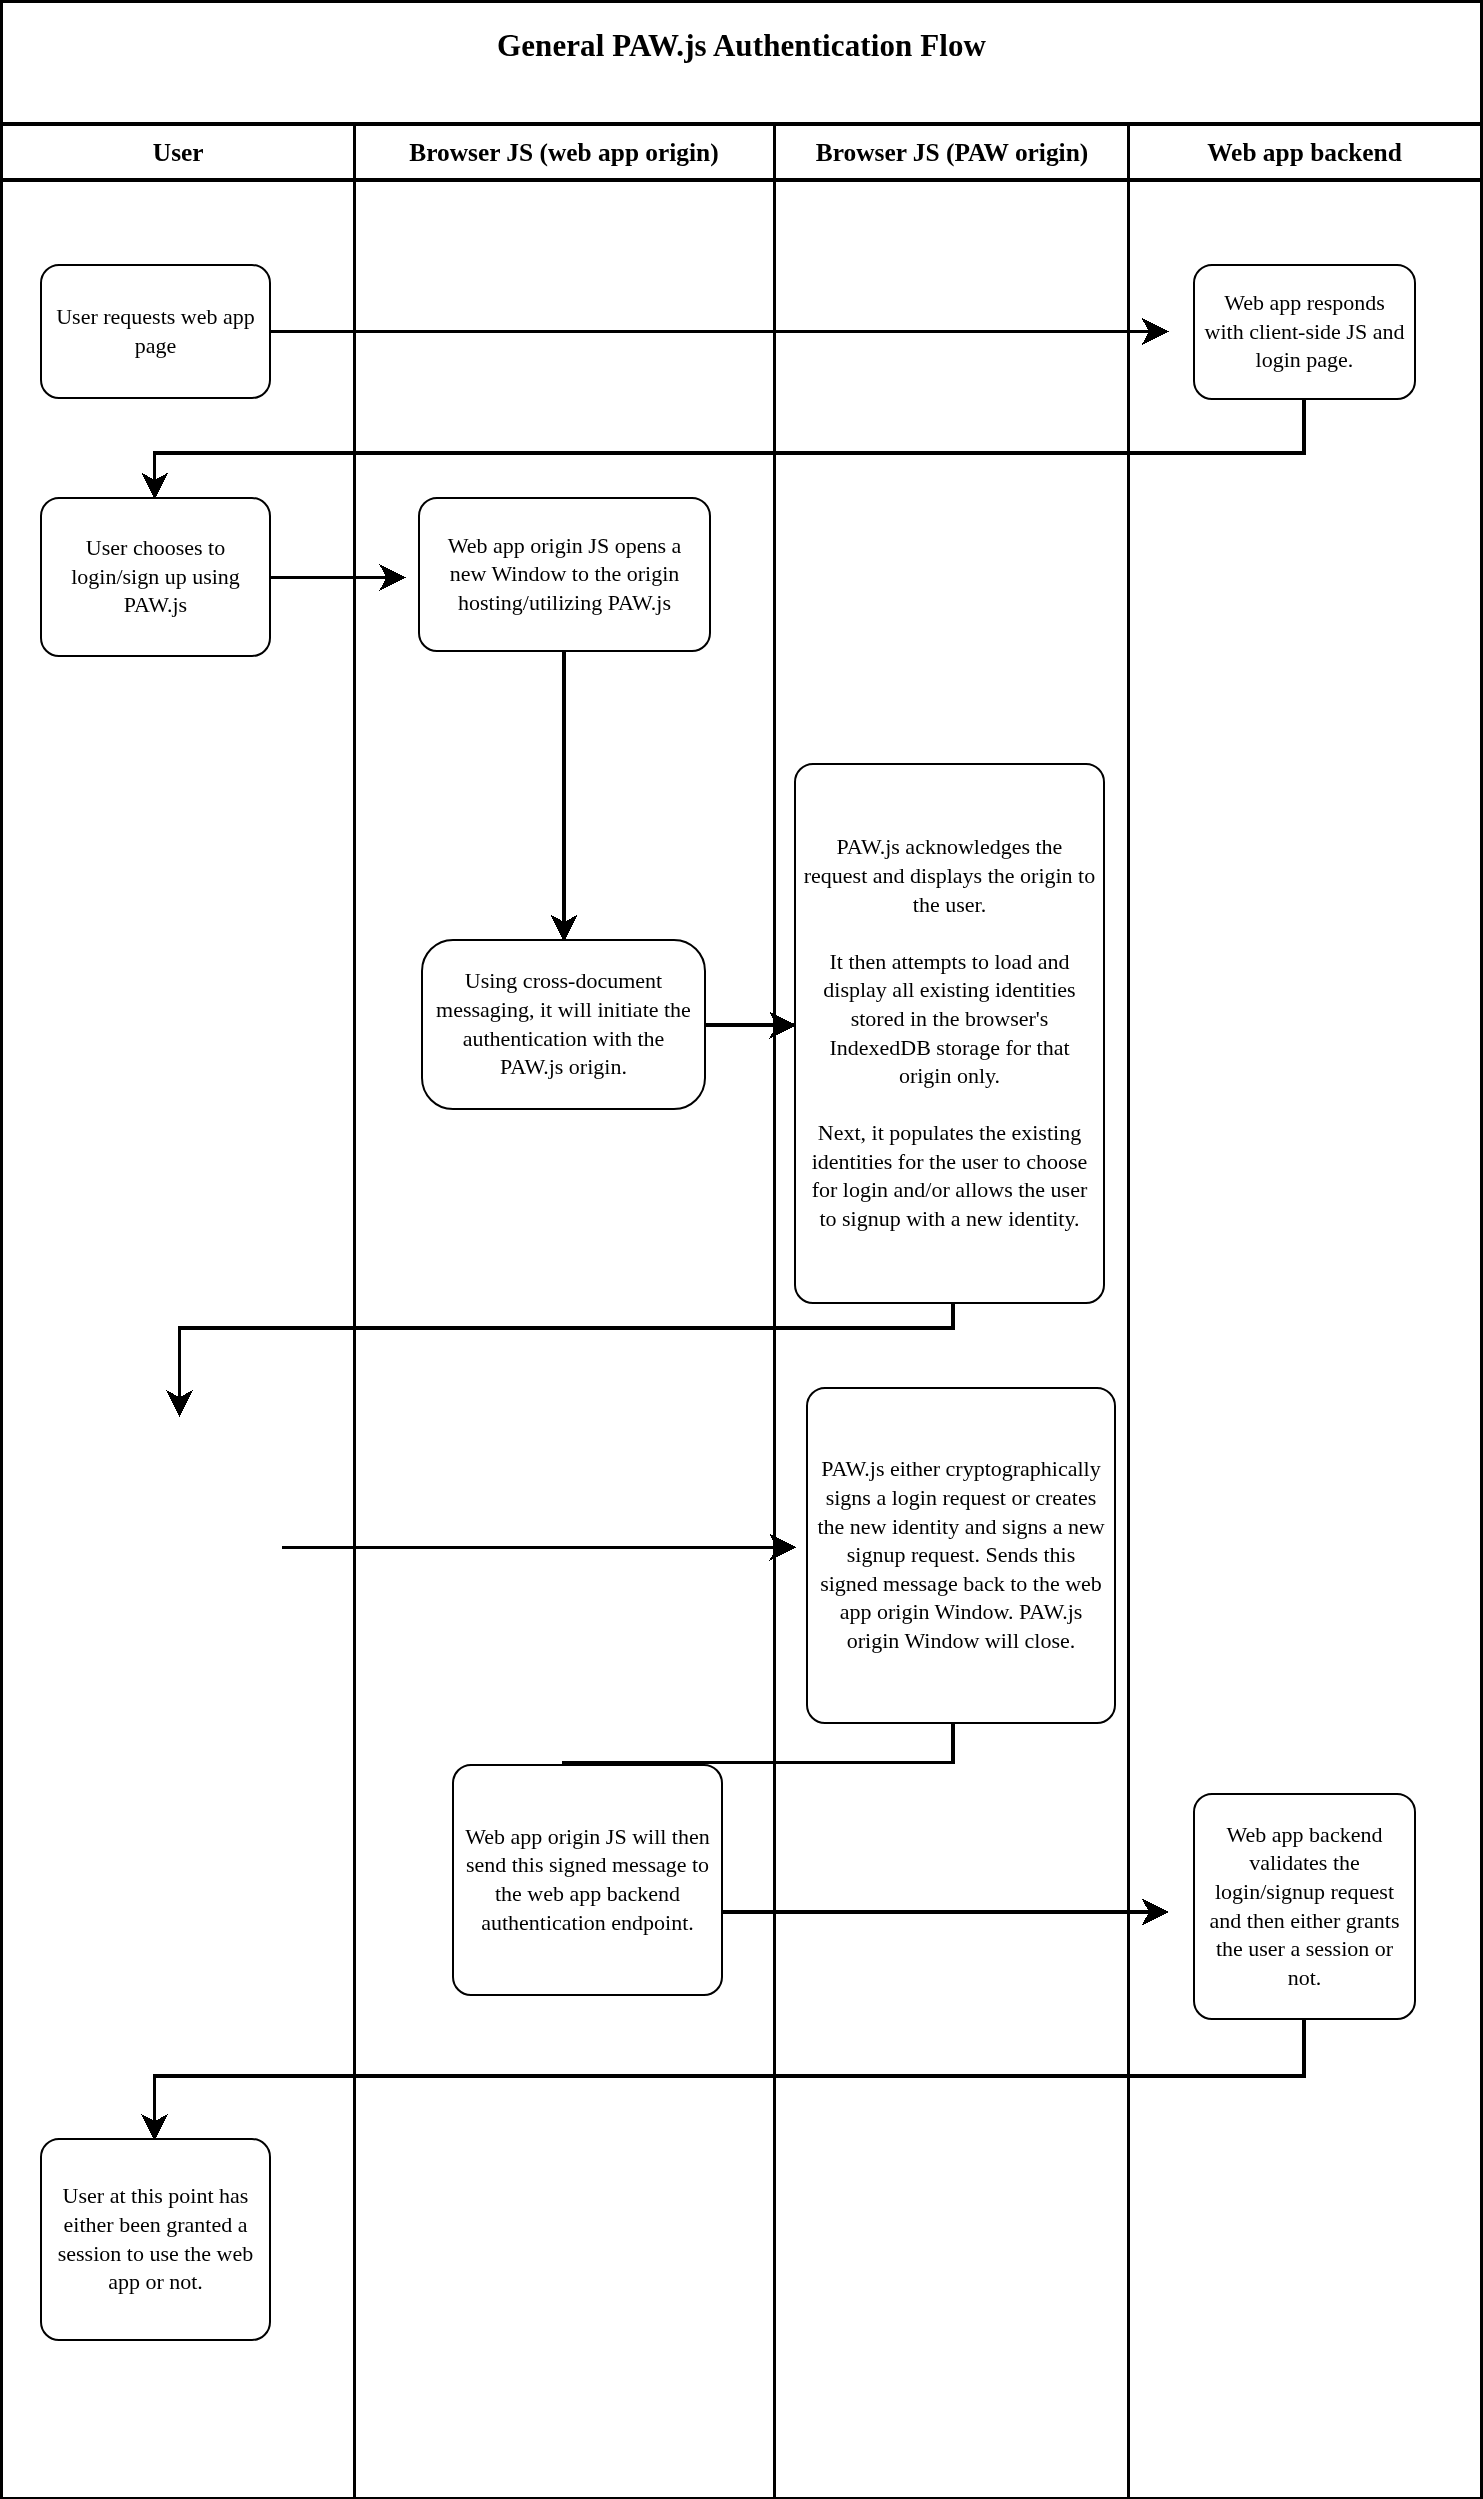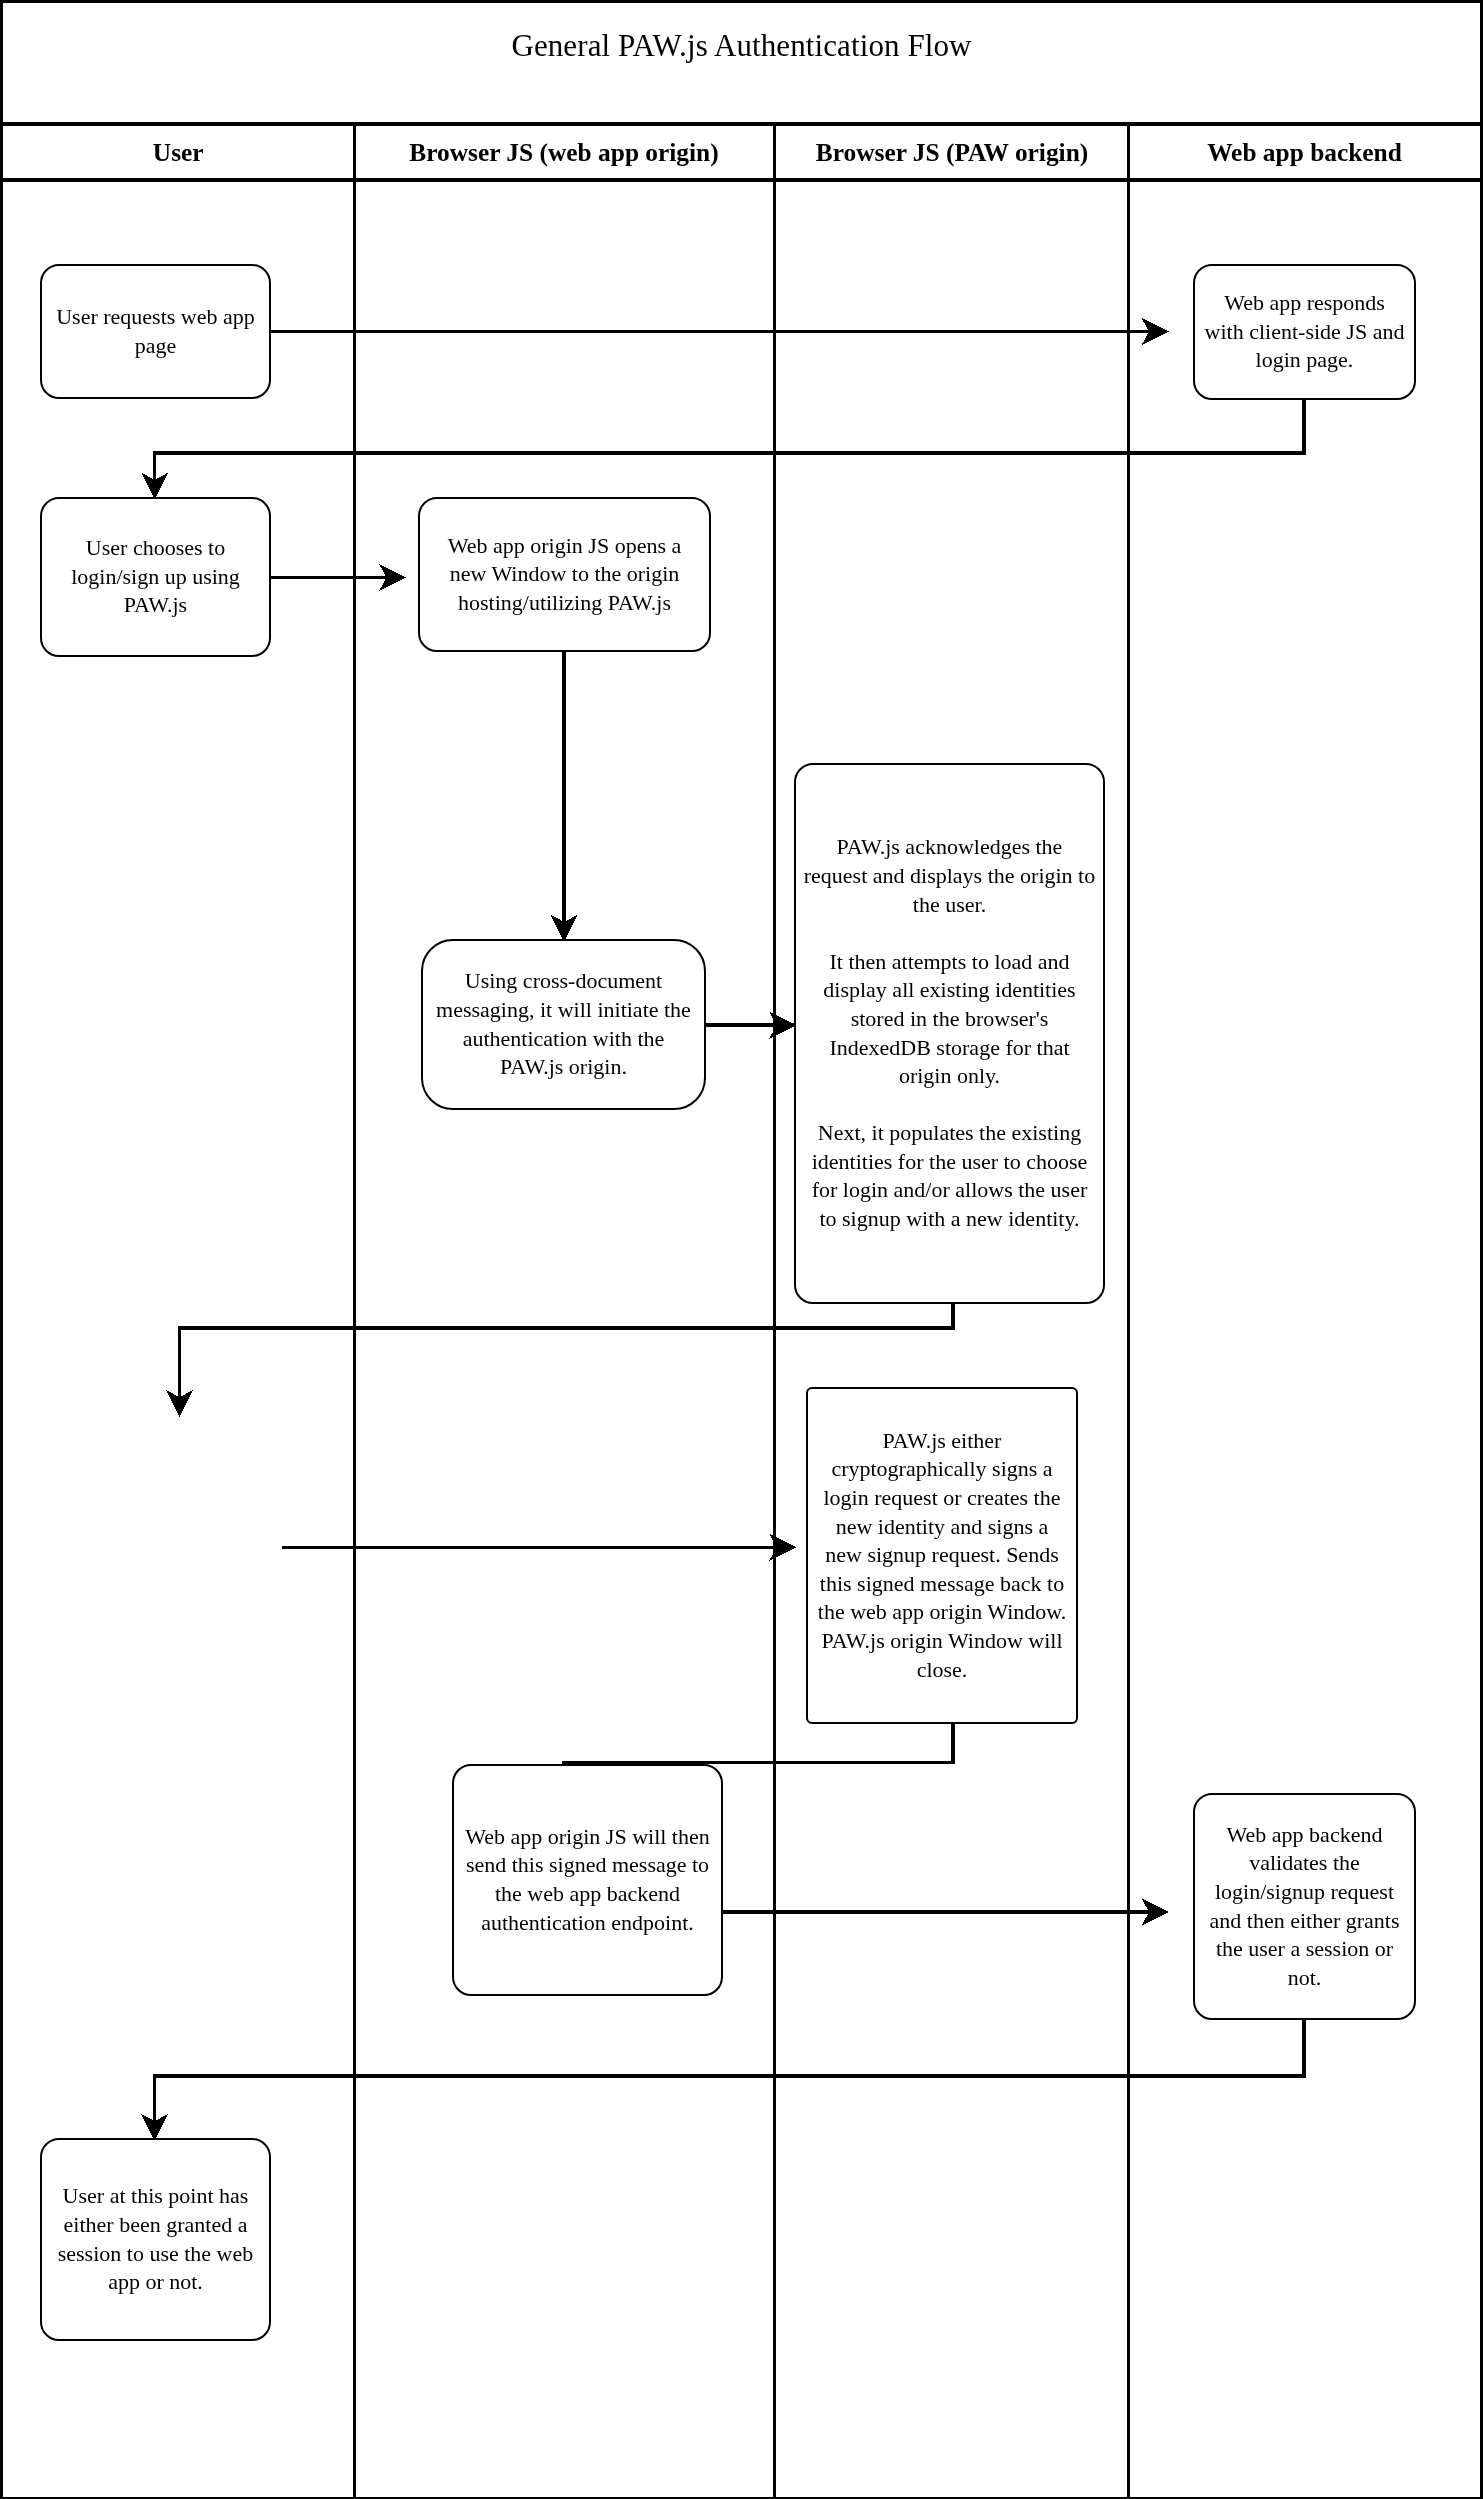--- a/index.html
+++ b/index.html
@@ -1,21 +1,21 @@
 <!DOCTYPE html>
 <html style="font-size:8.8px"><head>
 <meta charset="utf-8">
 <style>
   html,body{margin:0;padding:0;background:#ffffff;}
   body{width:1483px;height:2500px;overflow:hidden;font-family:"Liberation Serif","DejaVu Serif",serif;}
   #stage{position:relative;width:1483px;height:2500px;background:#ffffff;}
   svg.layer{position:absolute;left:0;top:0;width:1483px;height:2500px;}
   .title{
     position:absolute;left:0;top:28px;width:1483px;text-align:center;
-    font-size:31px;font-weight:normal;color:#000;letter-spacing:0.1px;
+    font-size:31px;font-weight:bold;color:#000;letter-spacing:0.1px;
   }
   .colhead{
     position:absolute;top:126px;height:53px;display:flex;align-items:center;justify-content:center;
     font-size:25.4px;font-weight:bold;color:#000;text-align:center;
   }
   .node{
     position:absolute;box-sizing:border-box;
     border:2.2px solid #000;border-radius:19px;background:#fff;
     display:flex;align-items:center;justify-content:center;text-align:center;
     font-size:22px;line-height:1.30;color:#000;padding:5.5px 7.7px;
@@ -105,21 +105,21 @@
 
   <div class="node" id="n6" style="left:794px;top:763px; width:311px; height:541px;">
       <div>
         <p>PAW.js acknowledges the request and displays the origin to the user.</p>
         <p>It then attempts to load and display all existing identities stored in the browser's IndexedDB storage for that origin only.</p>
         <p>Next, it populates the existing identities for the user to choose for login and/or allows the user to signup with a new identity.</p>
       </div>
     </div>
 
 
-  <div class="node" id="n8" style="left:806px;top:1387px; width:272px; height:337px;border-radius:6px;">
+  <div class="node" id="n8" style="left:806px;top:1387px; width:310px; height:337px;">
       <div>
         <p>PAW.js either cryptographically signs a login request or creates the new identity and signs a new signup request. Sends this signed message back to the web app origin Window. PAW.js origin Window will close.</p>
       </div>
     </div>
 
   <div class="node" id="n9" style="left:452px; top:1764px; width:271px; height:232px;">
       <div>
         <p>Web app origin JS will then send this signed message to the web app backend authentication endpoint.</p>
       </div>
     </div>

